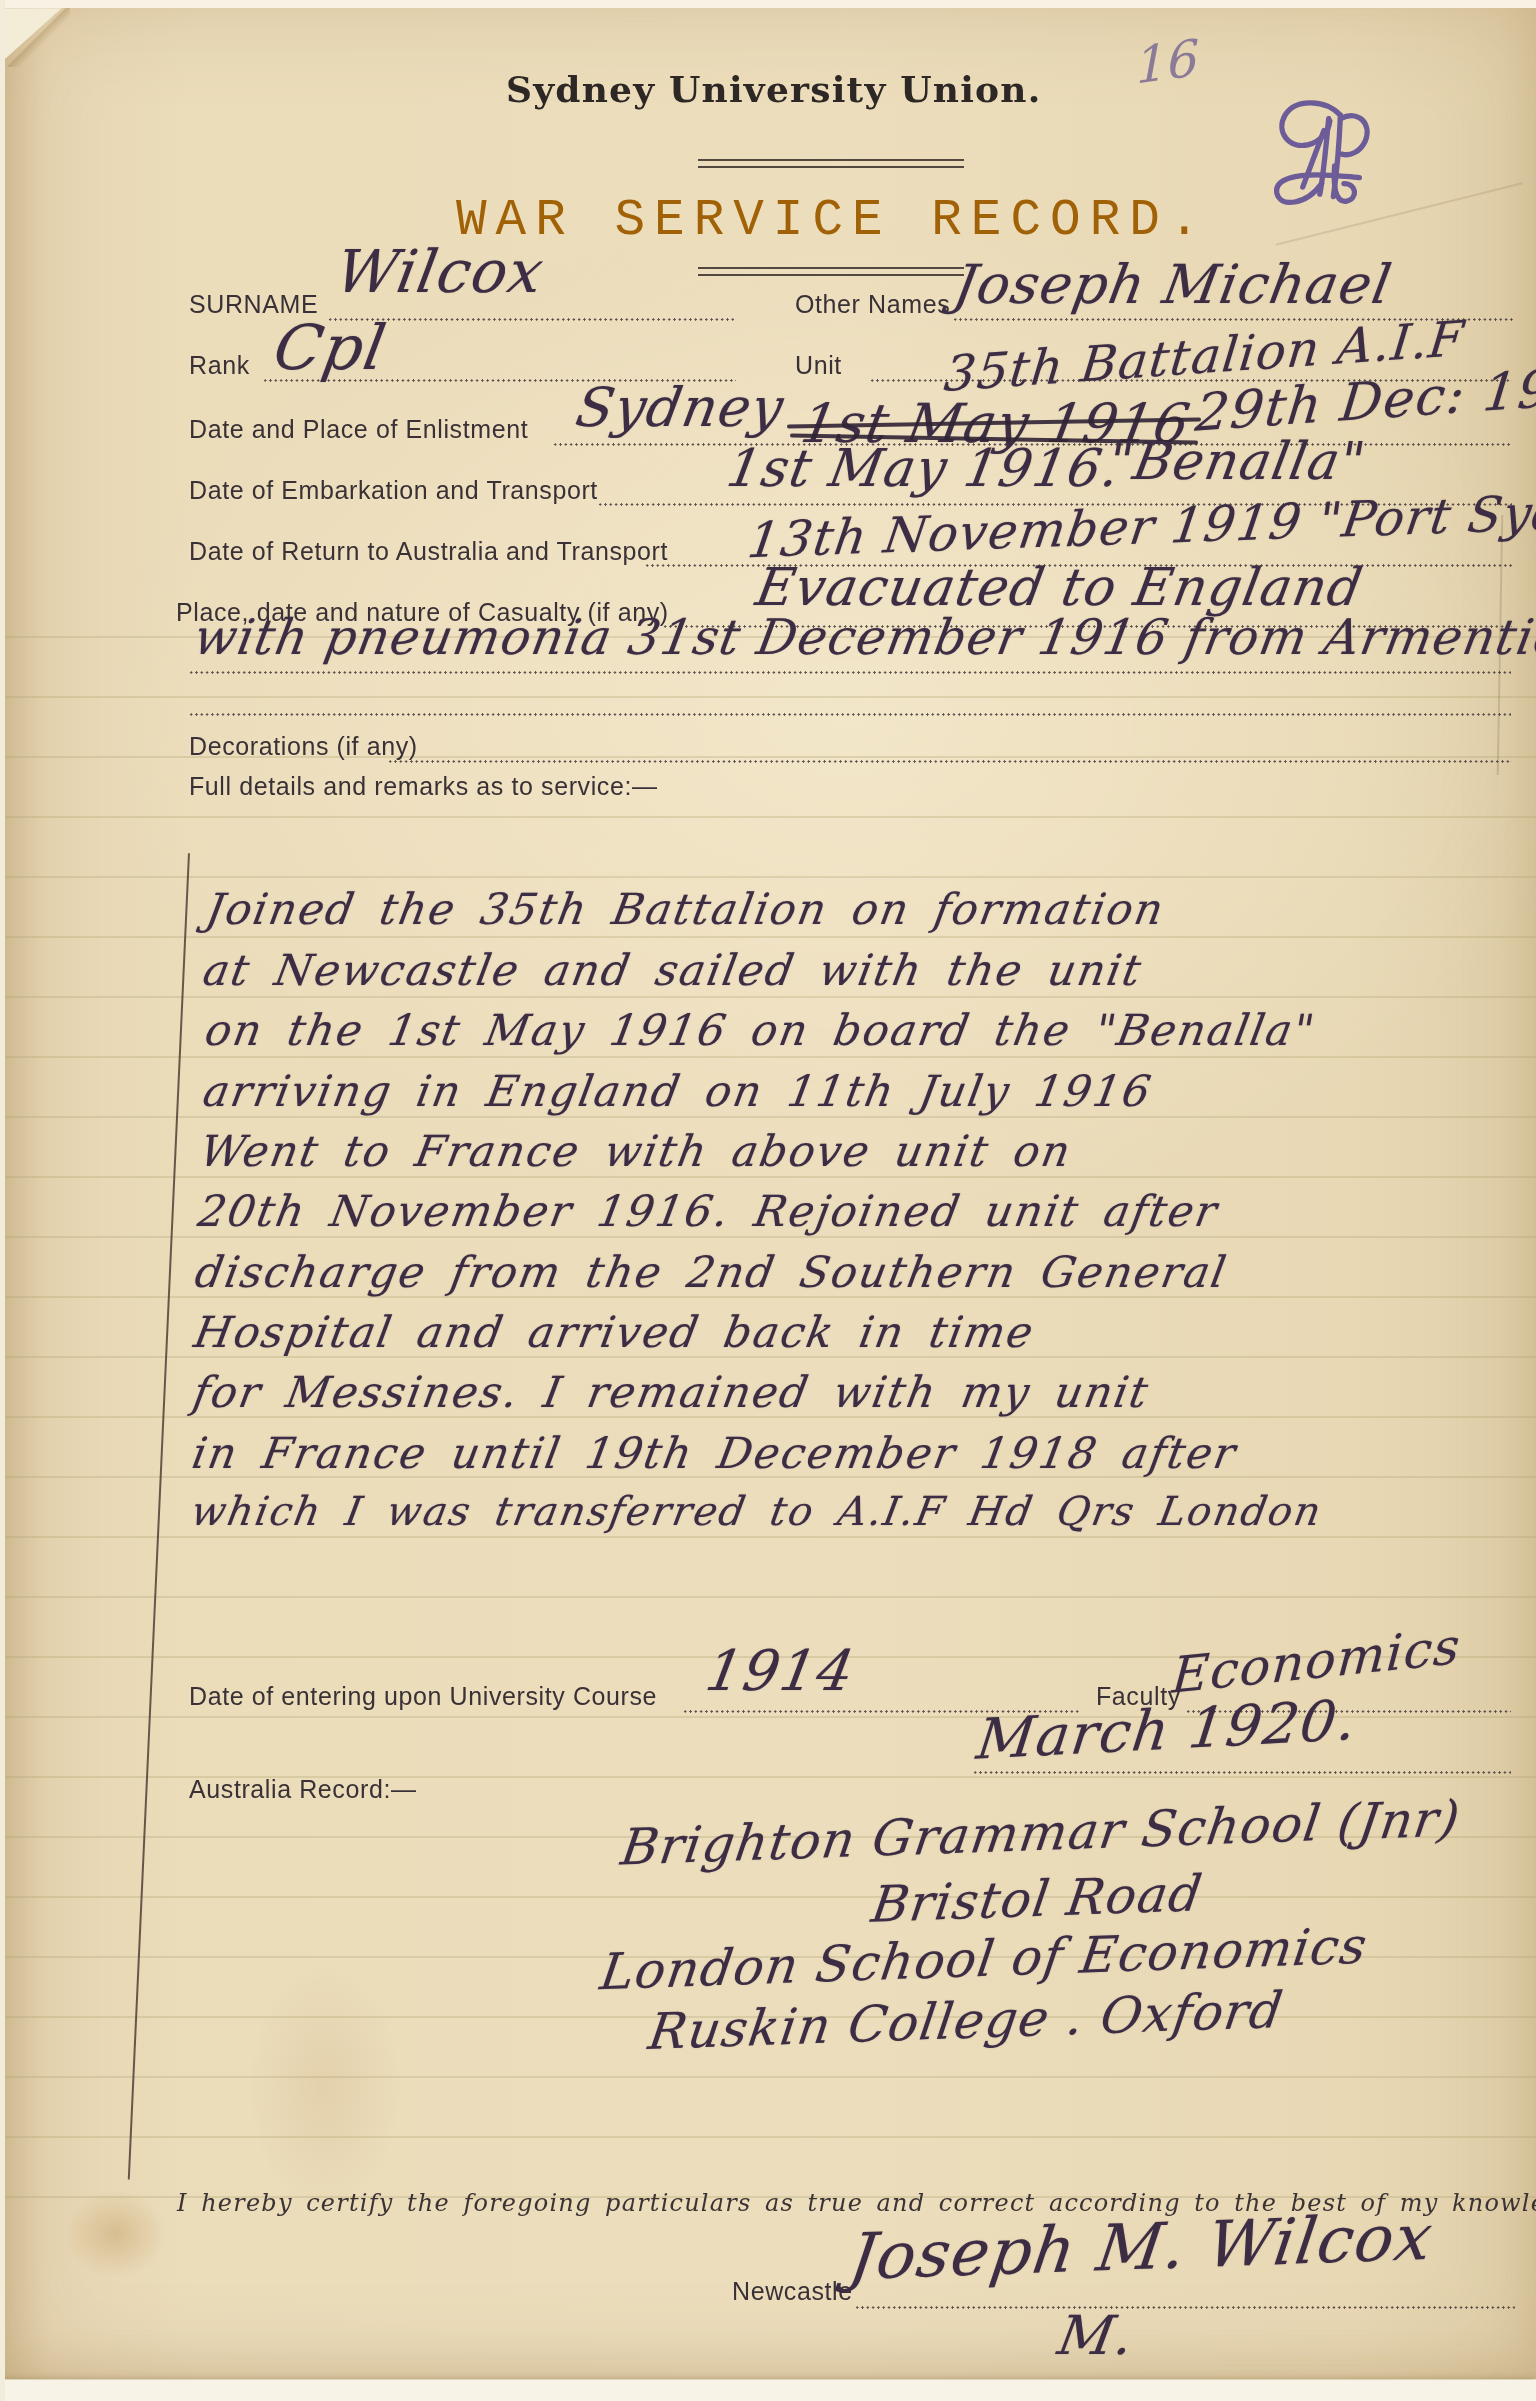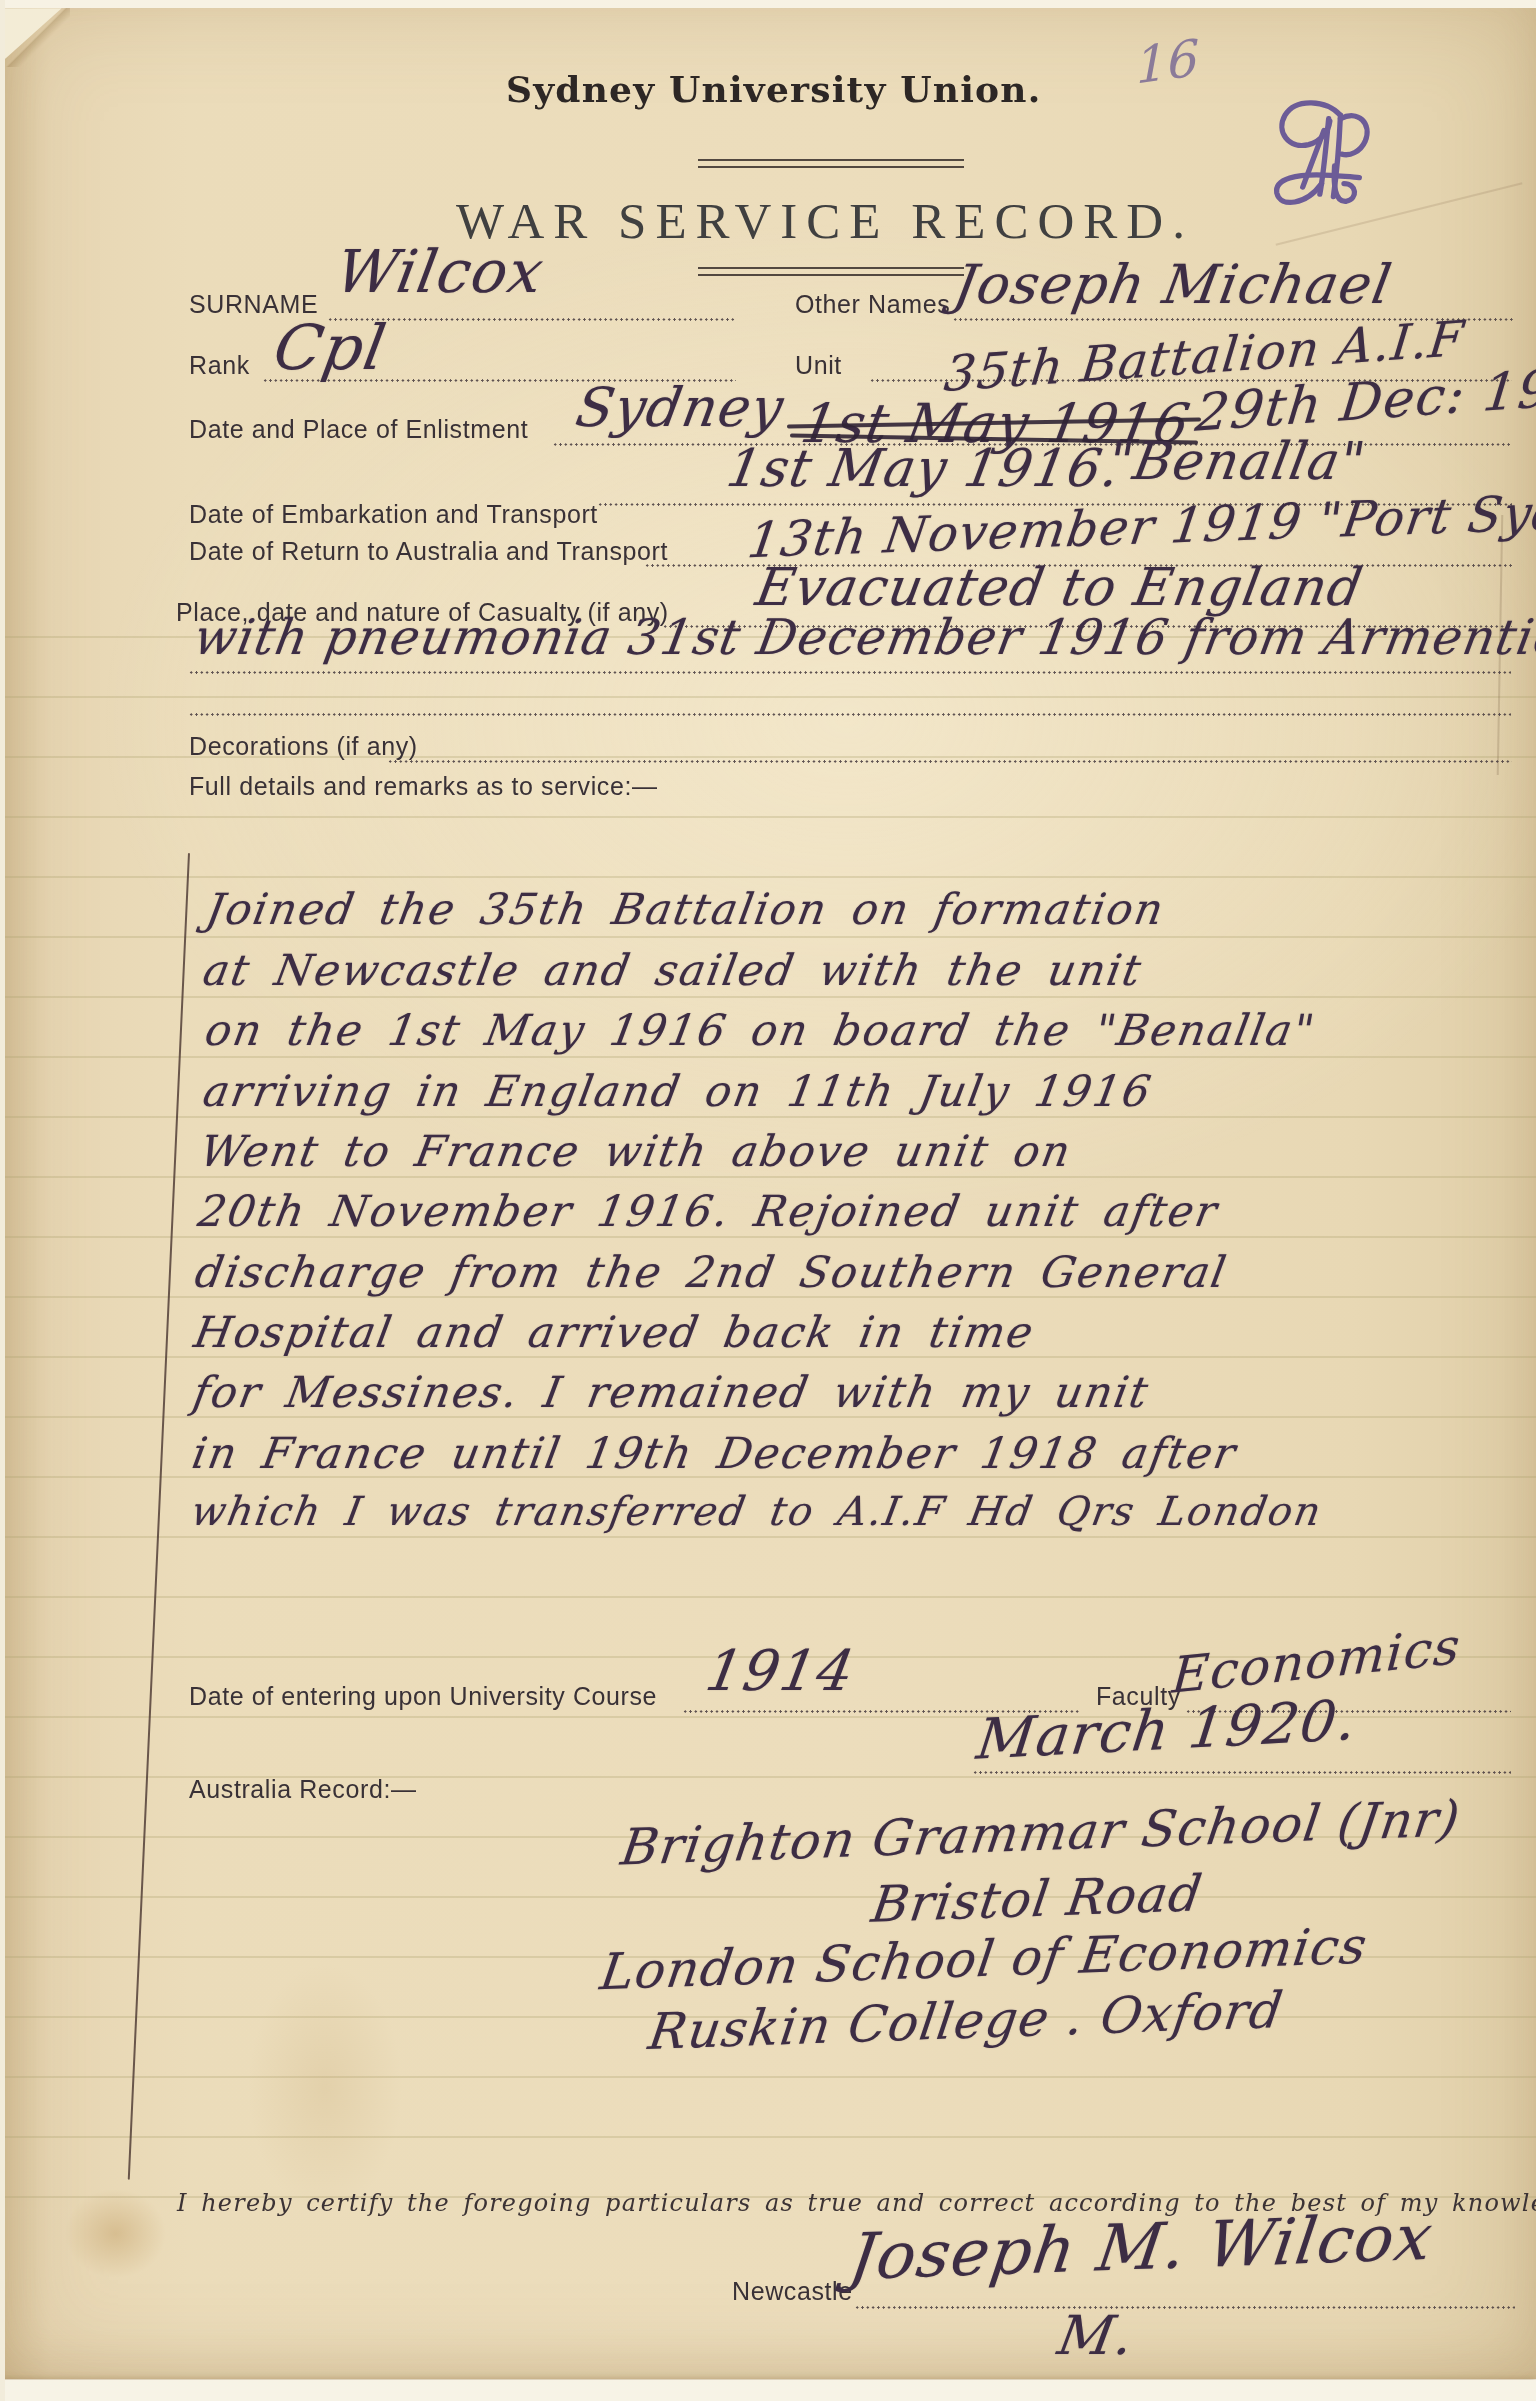--- a/index.html
+++ b/index.html
@@ -26,22 +26,22 @@
           background:rgba(125,100,70,.25);transform:rotate(1deg);}
   .crease-tr{position:absolute;left:1272px;top:213px;width:254px;height:1.8px;
           background:rgba(125,100,70,.18);transform:rotate(-14deg);}
   .margin-line{position:absolute;left:188px;top:853px;width:2.4px;height:1328px;
           background:rgba(72,52,48,.8);transform:rotate(2.6deg);transform-origin:top center;border-radius:1.2px;}
 
   .print{position:absolute;color:#393136;font-family:"Liberation Sans",sans-serif;
          font-size:25px;letter-spacing:0.6px;white-space:nowrap;}
   .org{position:absolute;font-family:"DejaVu Serif",serif;font-weight:bold;color:#2d2725;
        font-size:36px;letter-spacing:1.2px;white-space:nowrap;}
-  .rec-title{position:absolute;color:#404040;font-size:51px;letter-spacing:9px;white-space:nowrap;
-       font-family:Liberation Serif, serif;}
+  .rec-title{position:absolute;color:#a16207;font-size:51px;letter-spacing:9px;white-space:nowrap;
+       font-family:Liberation Mono, monospace;}
   .dbl{position:absolute;height:5.3px;border-top:2.4px solid rgba(55,46,42,.85);
        border-bottom:2.4px solid rgba(55,46,42,.85);}
   .dots{position:absolute;height:3px;opacity:.85;
         background-image:radial-gradient(circle at 2.4px 1.5px, #463a3e 1.1px, rgba(0,0,0,0) 1.2px);
         background-size:5.3px 3px;background-repeat:repeat-x;}
   .hw{position:absolute;font-family:"DejaVu Serif",serif;font-style:italic;color:#3d2d44;
       white-space:nowrap;letter-spacing:1.2px;transform:skewX(-10deg);
       text-shadow:0 0 1.2px rgba(61,45,68,.35);}
   .hw-line{font-size:43px;letter-spacing:1.8px;word-spacing:9.5px;}
   .pencil{position:absolute;font-family:"DejaVu Serif",serif;font-style:italic;color:#8b7b99;
@@ -97,21 +97,21 @@
   <div class="hw" style="left:947px;top:328px;font-size:49px;transform:skewX(-10deg) rotate(-4deg);">35th Battalion A.I.F</div>
 
   <div class="print" style="left:189px;top:415px;">Date and Place of Enlistment</div>
   <div class="dots" style="left:553px;top:443px;width:958px;"></div>
   <div class="hw" style="left:577px;top:376px;font-size:54px;">Sydney</div>
   <div class="hw" style="left:802px;top:392px;font-size:54px;">1st May 1916</div>
   <div class="strike" style="left:787px;top:421px;width:414px;transform:rotate(-1deg);"></div>
   <div class="strike" style="left:790px;top:437px;width:408px;transform:rotate(1deg);"></div>
   <div class="hw" style="left:1198px;top:368px;font-size:52px;transform:skewX(-10deg) rotate(-4deg);">29th Dec: 1915</div>
 
-  <div class="print" style="left:189px;top:476px;margin-top:24px;">Date of Embarkation and Transport</div>
+  <div class="print" style="left:189px;top:476px;">Date of Embarkation and Transport</div>
   <div class="dots" style="left:598px;top:503px;width:914px;"></div>
   <div class="hw" style="left:728px;top:438px;font-size:52px;">1st May 1916.</div>
   <div class="hw" style="left:1109px;top:431px;font-size:52px;">"Benalla"</div>
 
   <div class="print" style="left:189px;top:537px;">Date of Return to Australia and Transport</div>
   <div class="dots" style="left:645px;top:564px;width:867px;"></div>
   <div class="hw" style="left:751px;top:496px;font-size:49px;transform:skewX(-10deg) rotate(-2deg);">13th November 1919 "Port Sydney"</div>
 
   <div class="print" style="left:176px;top:598px;">Place, date and nature of Casualty (if any)</div>
   <div class="dots" style="left:663px;top:625px;width:849px;"></div>

